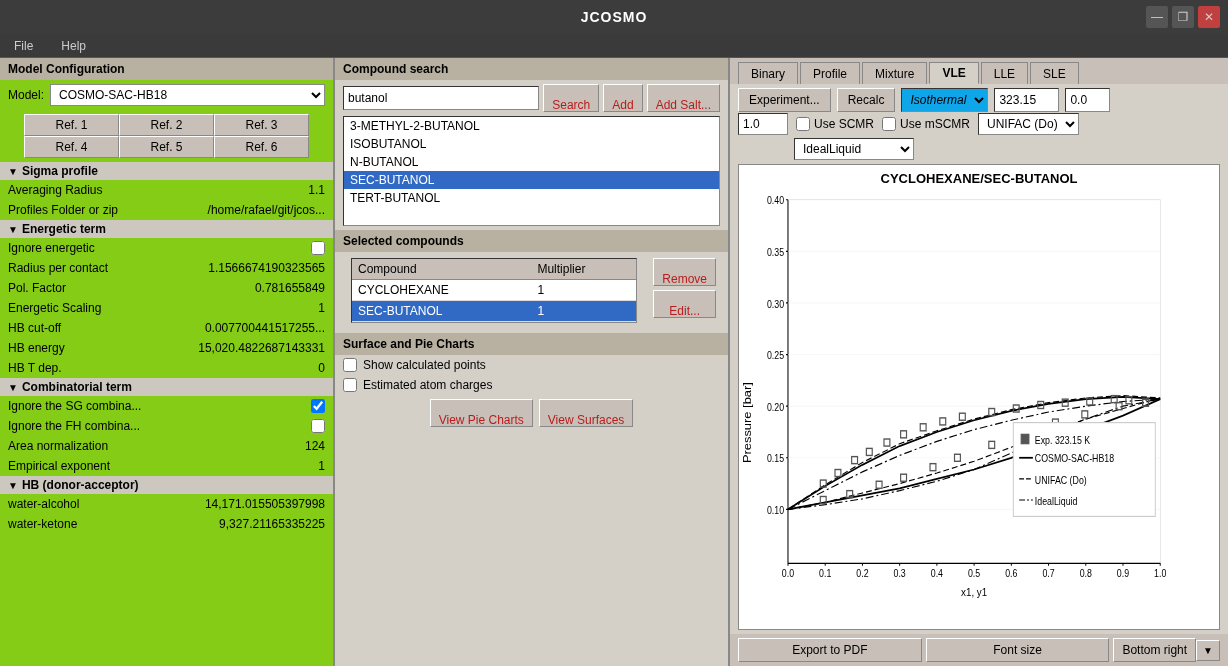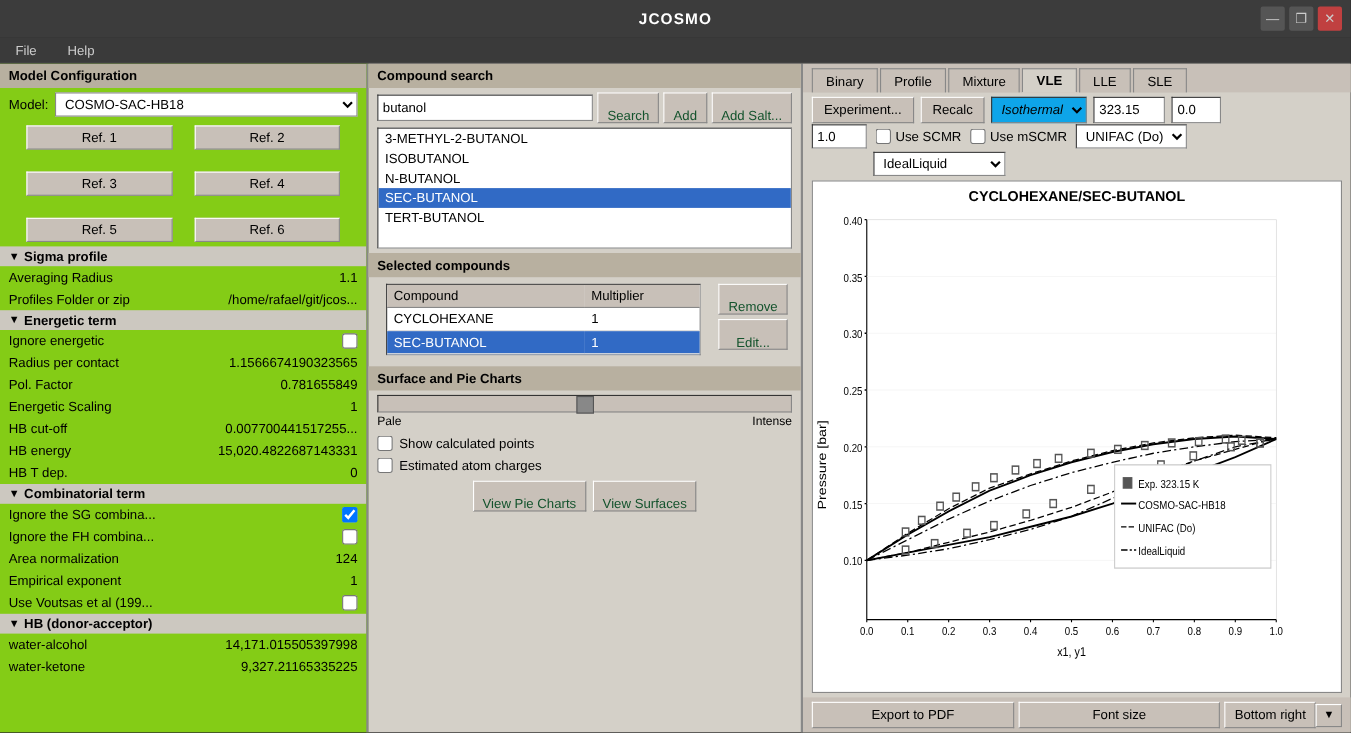--- a/index.html
+++ b/index.html
@@ -95,22 +95,22 @@
     .model-select {
       flex: 1;
       background: #fff;
       border: 1px solid #888;
       font-size: 12px;
       height: 22px;
       padding: 0 4px;
     }
     .ref-grid {
       display: grid;
-      grid-template-columns: 1fr 1fr;
-      gap: 20px;
+      grid-template-columns: 1fr 1fr 1fr;
+      gap: 0;
       padding: 4px 24px;
     }
     .ref-btn {
       background: #c8c0b8;
       border: 1px solid #888;
       border-top: 1px solid #fff;
       border-left: 1px solid #fff;
       font-size: 12px;
       cursor: pointer;
       padding: 3px 0;
@@ -168,21 +168,21 @@
       padding: 0 4px;
     }
     .action-btn {
       background: #c8c0b8;
       border: 1px solid #888;
       border-top: 1px solid #fff;
       border-left: 1px solid #fff;
       font-size: 12px;
       cursor: pointer;
       padding: 13px 8px;
-      color: #14532d;
+      color: #b91c1c;
       height: 16px;
     }
     .compound-list-container {
       margin: 0 8px;
       flex: 0 0 auto;
       height: 110px;
       border: 1px inset #888;
       background: #fff;
       overflow-y: scroll;
       position: relative;
@@ -562,24 +562,20 @@
       <span class="prop-label">Ignore the FH combina...</span>
       <input type="checkbox" class="checkbox-small" style="">
     </div>
     <div class="prop-row">
       <span class="prop-label">Area normalization</span>
       <span class="prop-value">124</span>
     </div>
     <div class="prop-row">
       <span class="prop-label">Empirical exponent</span>
       <span class="prop-value">1</span>
-    </div>
-    <div class="prop-row">
-      <span class="prop-label">Use Voutsas et al (199...</span>
-      <input type="checkbox" class="checkbox-small" style="">
     </div>
 
     <div class="subsection-header">
       <span class="section-triangle">▼</span>
       <span>HB (donor-acceptor)</span>
     </div>
     <div class="prop-row">
       <span class="prop-label">water-alcohol</span>
       <span class="prop-value">14,171.015505397998</span>
     </div>
@@ -632,29 +628,20 @@
         </table>
       </div>
       <div class="remove-edit-col">
         <button class="action-btn">Remove</button>
         <button class="action-btn">Edit...</button>
       </div>
     </div>
 
     <div class="surface-pie-header">
       <span>Surface and Pie Charts</span>
-    </div>
-    <div class="slider-row">
-      <div class="slider-container">
-        <div class="slider-thumb"></div>
-      </div>
-      <div class="slider-labels">
-        <span>Pale</span>
-        <span>Intense</span>
-      </div>
     </div>
     <div class="checkbox-row">
       <input type="checkbox" class="checkbox-small" style="">
       <span>Show calculated points</span>
     </div>
     <div class="checkbox-row">
       <input type="checkbox" class="checkbox-small" style="">
       <span>Estimated atom charges</span>
     </div>
     <div class="pie-btn-row">

